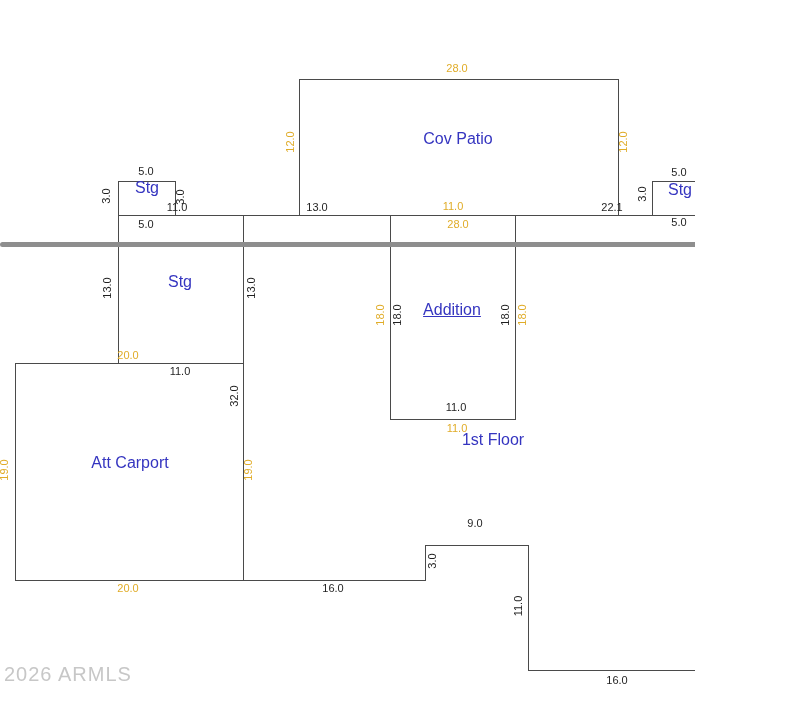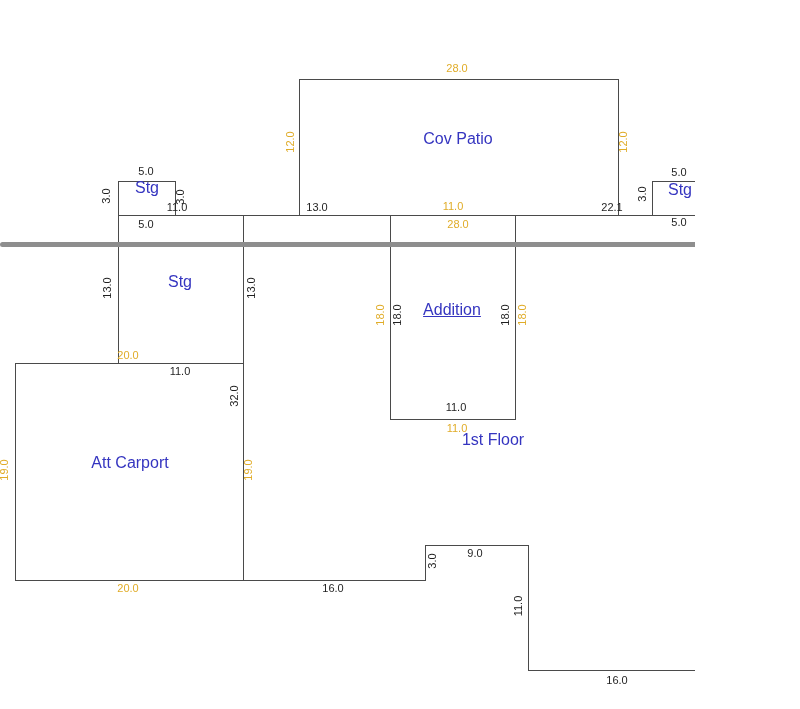--- a/index.html
+++ b/index.html
@@ -118,27 +118,28 @@
       <span class="dim rot" style="left: 505px; top: 315px;">18.0</span>
       <span class="dim rot accent" style="left: 522px; top: 315px;">18.0</span>
       <span class="dim rot" style="left: 234px; top: 396px;">32.0</span>
       <span class="dim" style="left: 456px; top: 407px;">11.0</span>
       <span class="dim accent" style="left: 457px; top: 428px;">11.0</span>
       <span class="dim rot accent" style="left: 4px; top: 470px;">19.0</span>
       <span class="dim rot accent" style="left: 248px; top: 470px;">19.0</span>
       <span class="dim accent" style="left: 128px; top: 588px;">20.0</span>
       <span class="dim" style="left: 333px; top: 588px;">16.0</span>
       <span class="dim rot" style="left: 432px; top: 561px;">3.0</span>
-      <span class="dim" style="left: 475px; top: 553px;">9.0</span>
+      <span class="dim" style="left: 475px; top: 523px;">9.0</span>
       <span class="dim rot" style="left: 518px; top: 606px;">11.0</span>
       <span class="dim" style="left: 617px; top: 680px;">16.0</span>
       <span class="dim rot" style="left: 717px; top: 442px;">40.0</span>
     </div>
   <div id="rooms-layer">
       <span class="room" style="left: 458px; top: 139px;">Cov Patio</span>
       <span class="room" style="left: 147px; top: 188px;">Stg</span>
       <span class="room" style="left: 680px; top: 190px;">Stg</span>
       <span class="room" style="left: 180px; top: 282px;">Stg</span>
       <span class="room" style="left: 452px; top: 310px; text-decoration: underline;">Addition</span>
       <span class="room" style="left: 493px; top: 440px;">1st Floor</span>
       <span class="room" style="left: 130px; top: 463px;">Att Carport</span>
     </div>
+  <div id="watermark" style="color: rgb(199, 199, 199);">2026 ARMLS</div>
 </div>
 
 </body></html>

